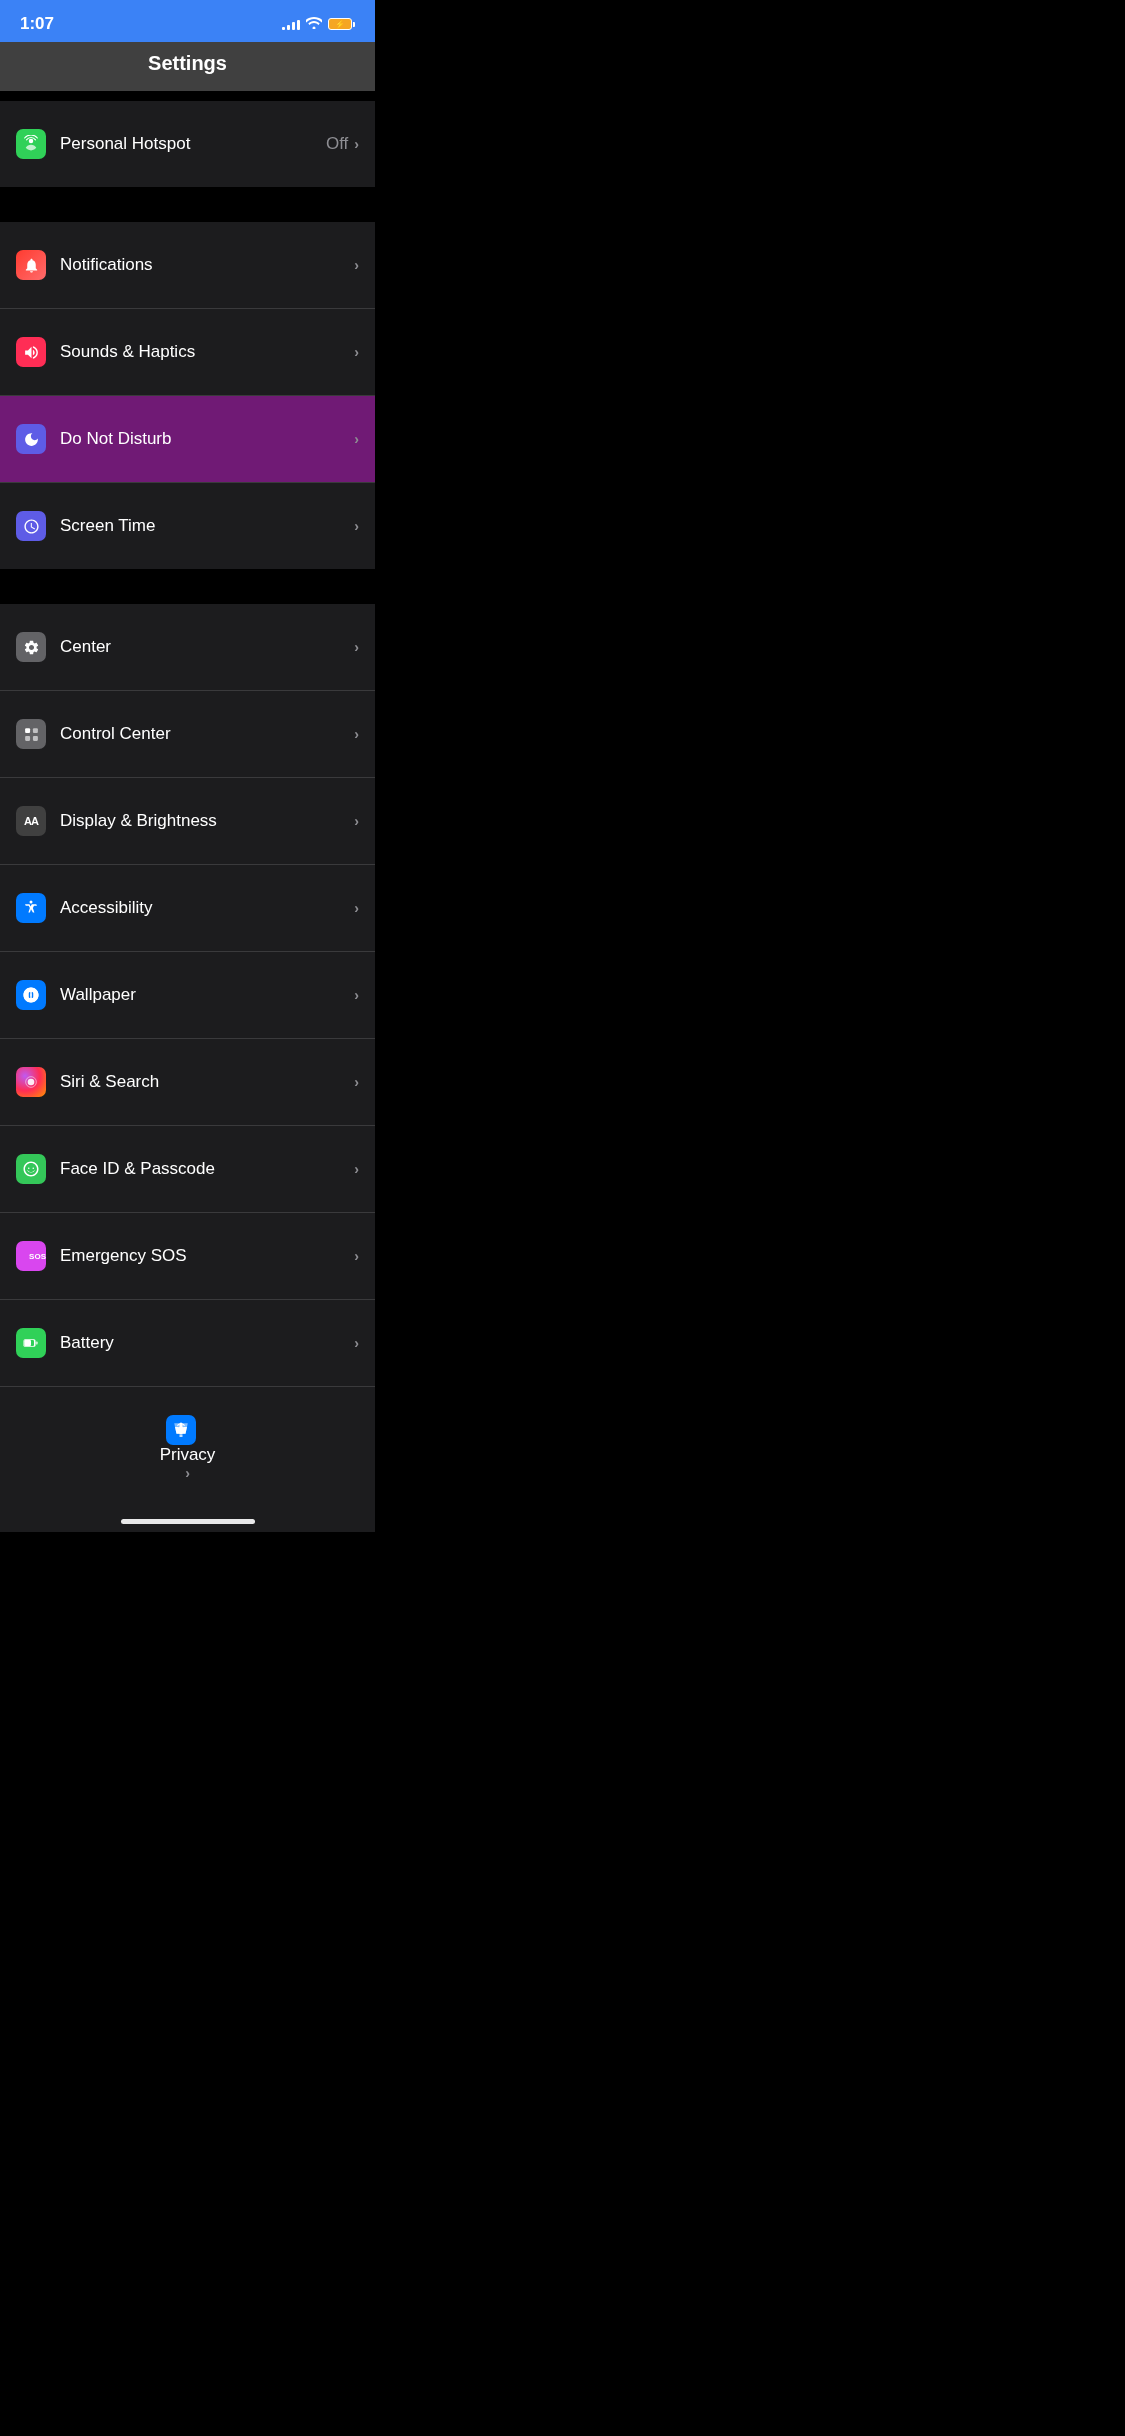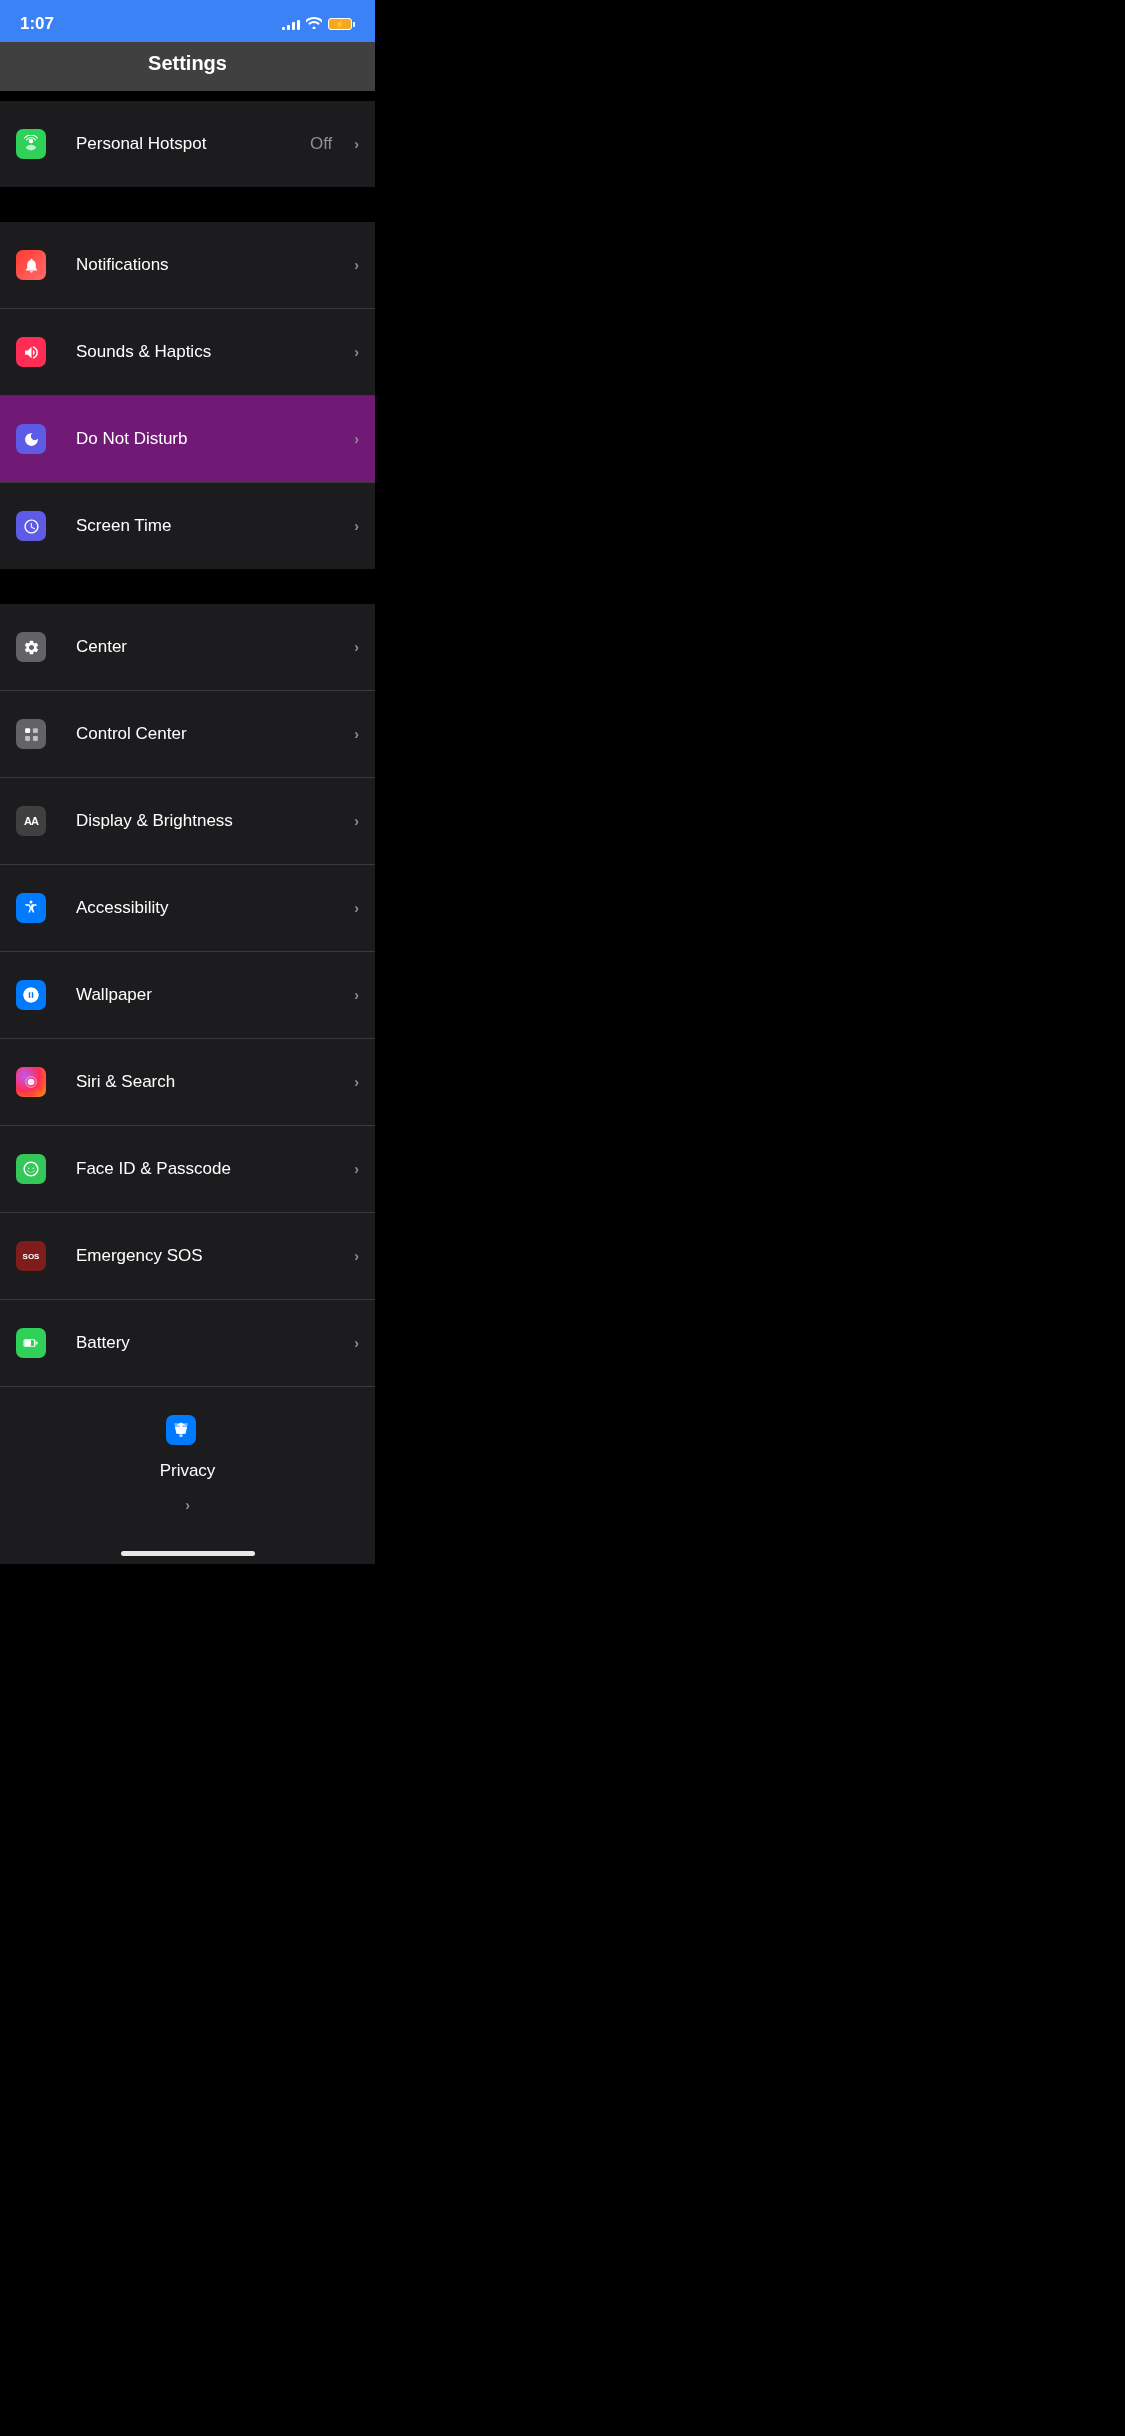--- a/index.html
+++ b/index.html
@@ -104,21 +104,20 @@
     }
 
     .settings-row {
       display: flex;
       align-items: center;
       padding: 28px 16px;
       border-bottom: 0.5px solid #3a3a3c;
       cursor: pointer;
       min-height: 58px;
       position: relative;
-      gap: 16px;
     }
 
     .settings-row:last-child {
       border-bottom: none;
     }
 
     
     .settings-row.highlighted {
       background-color: #701a75;
     }
@@ -346,21 +345,21 @@
       <svg width="18" height="18" viewBox="0 0 24 24" fill="white">
         <path d="M9 10a1 1 0 1 0 0 2 1 1 0 0 0 0-2zm6 0a1 1 0 1 0 0 2 1 1 0 0 0 0-2zm-3 6c-2 0-3.5-1-4.3-2.5H7c.8 1.8 2.7 3 5 3s4.2-1.2 5-3h-.7C15.5 15 14 16 12 16z"></path>
         <path d="M12 2C6.48 2 2 6.48 2 12s4.48 10 10 10 10-4.48 10-10S17.52 2 12 2zm0 18c-4.42 0-8-3.58-8-8s3.58-8 8-8 8 3.58 8 8-3.58 8-8 8z"></path>
       </svg>
     </div>
     <span class="row-label">Face ID &amp; Passcode</span>
     <span class="chevron">›</span>
   </div>
 
   <div class="settings-row">
-    <div class="row-icon" style="background:#7f1d1d; border-radius:7px; width:30px; height:30px; display:flex; align-items:center; justify-content:center;">
+    <div class="row-icon" style="background:#d946ef; border-radius:7px; width:30px; height:30px; display:flex; align-items:center; justify-content:flex-end;">
       <span style="font-size:8px; font-weight:800; color:white; letter-spacing:0px;">SOS</span>
     </div>
     <span class="row-label">Emergency SOS</span>
     <span class="chevron">›</span>
   </div>
 
   <div class="settings-row">
     <div class="row-icon" style="background:#30d158; border-radius:7px; width:30px; height:30px; display:flex; align-items:center; justify-content:center;">
       <svg width="18" height="18" viewBox="0 0 24 24" fill="white">
         <rect x="2" y="7" width="16" height="10" rx="2" fill="white"></rect>

